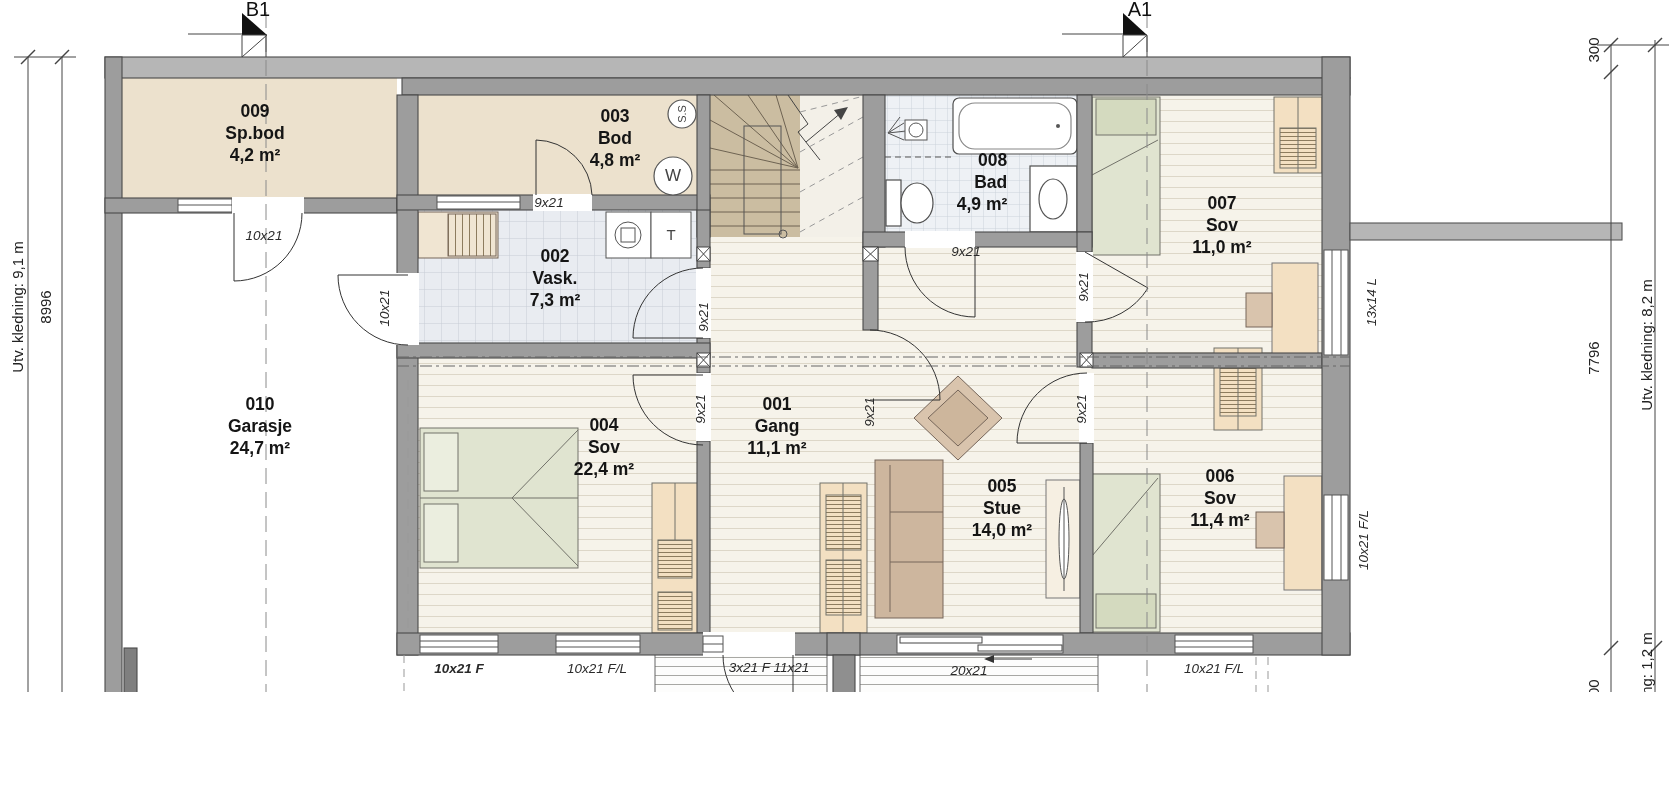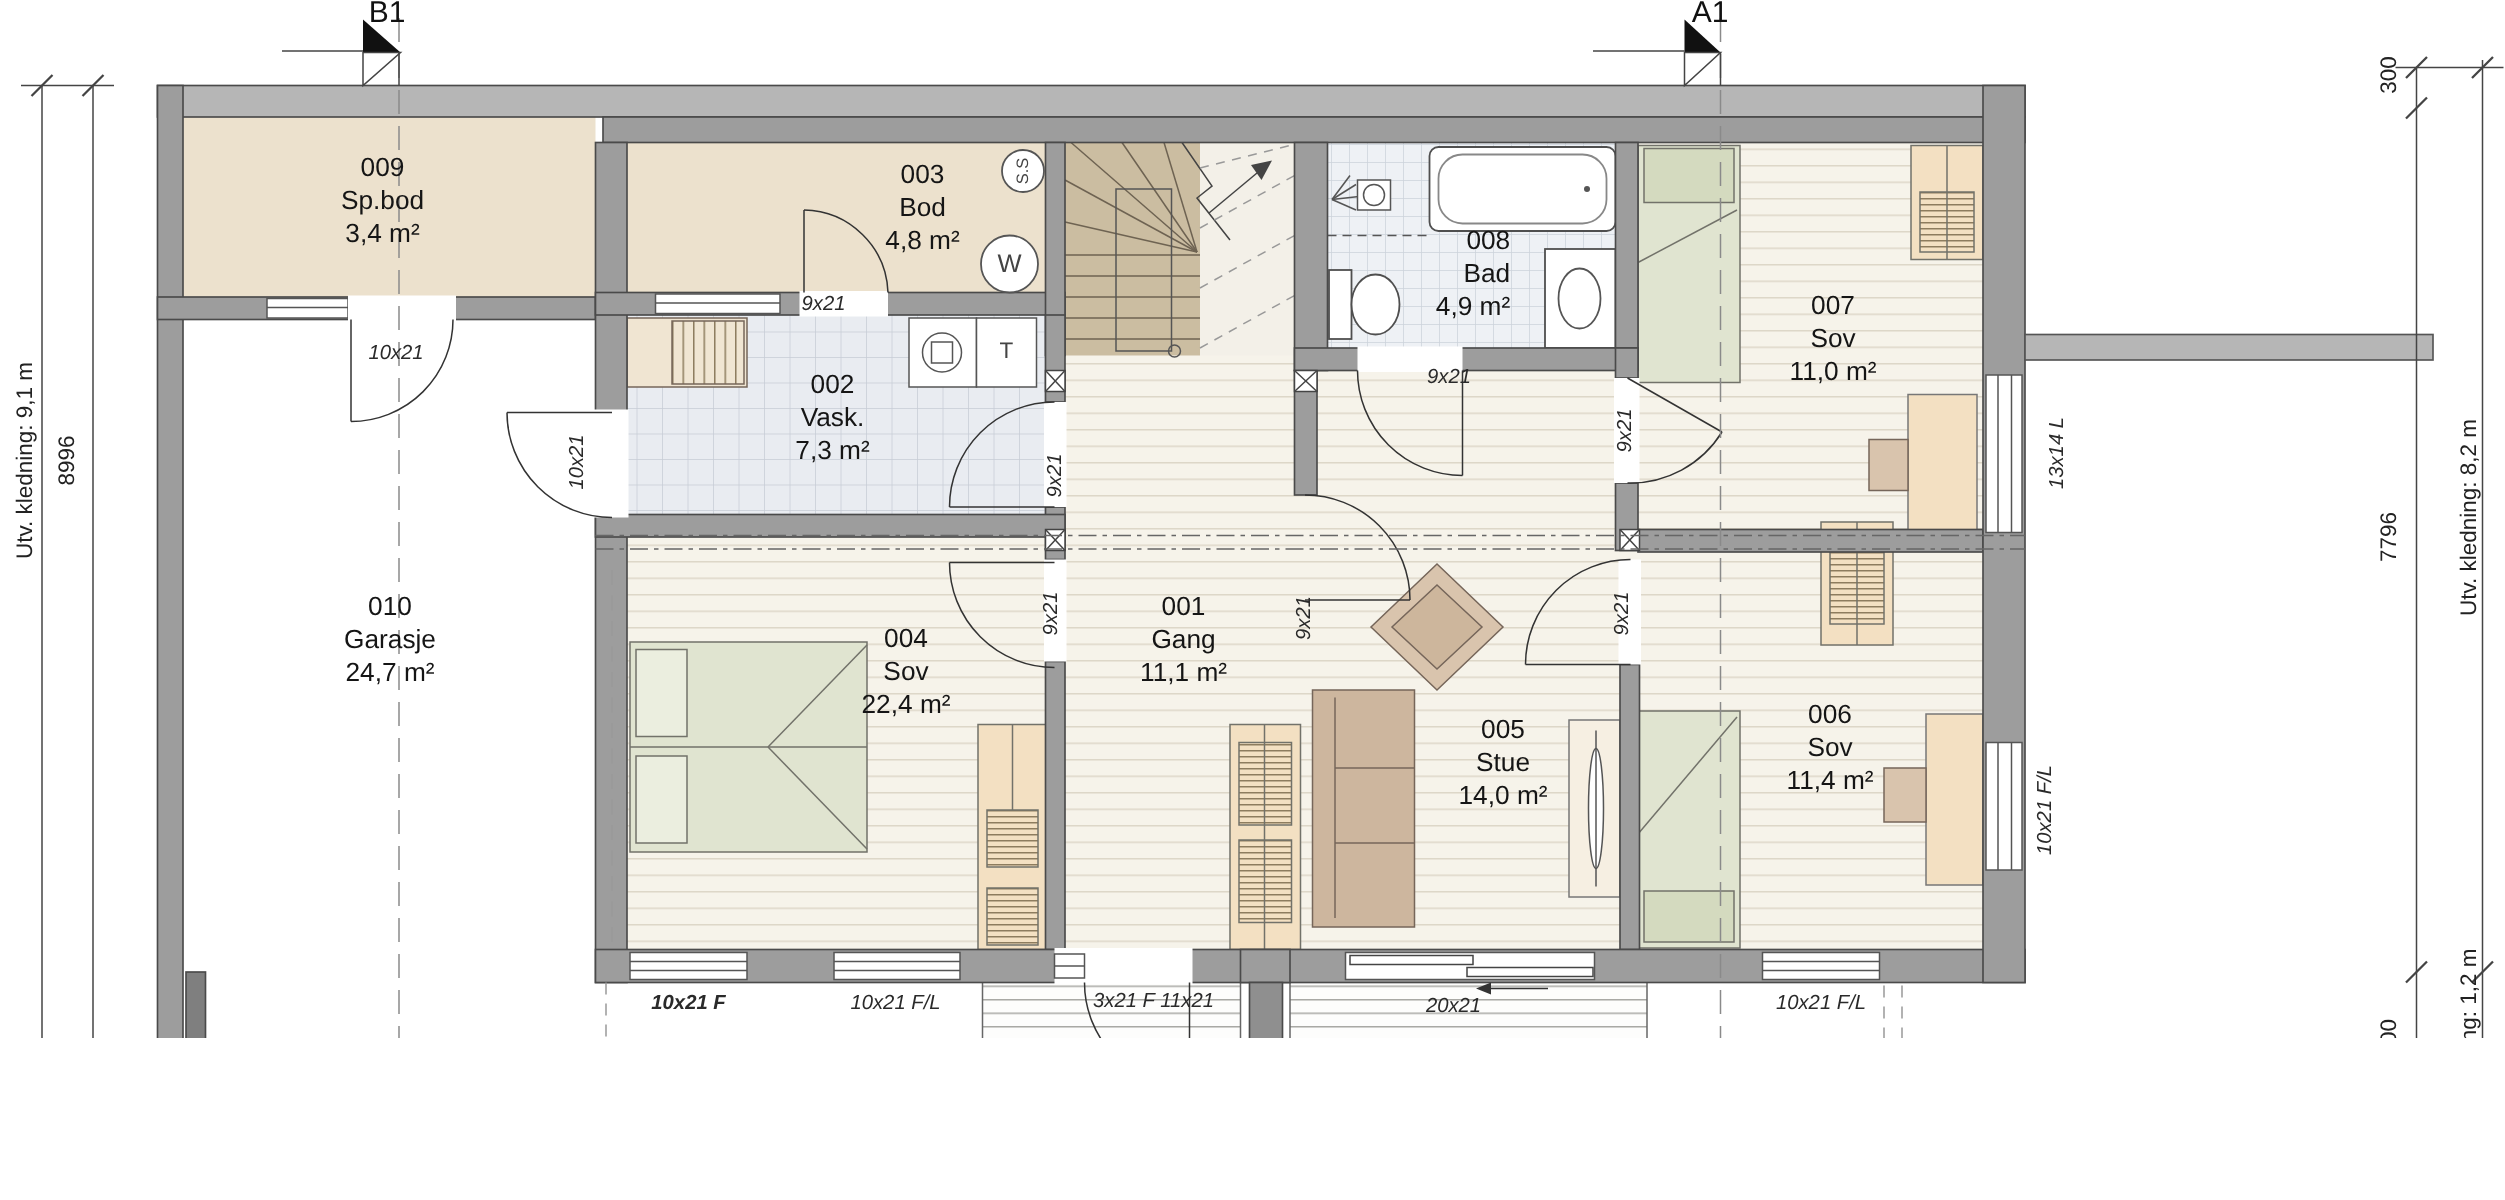--- a/index.html
+++ b/index.html
@@ -6,21 +6,21 @@
   .canvas{position:relative;width:1670px;height:692px;background:#ffffff;overflow:hidden;
           font-family:"Liberation Sans", sans-serif;}
   .canvas svg{position:absolute;left:0;top:0;}
   .lbl{position:absolute;transform:translate(-50%,-50%);white-space:nowrap;color:#1b1b1b;}
   .rot{transform:translate(-50%,-50%) rotate(-90deg);}
   .dim{font-size:15px;color:#222;}
   .sec{font-size:20px;color:#111;}
   .open-label{font-style:italic;font-size:13.5px;color:#2a2a2a;}
   .appl{color:#444;}
   .room-label{position:absolute;transform:translateX(-50%);text-align:center;
-              font-size:17.5px;line-height:22px;color:#151515;}
+              font-size:17.5px;line-height:22px;color:#151515;font-weight:bold;}
   .room-label span{display:block;}
 </style>
 </head>
 <body>
 
 <div class="canvas">
 
 <svg width="1670" height="800" viewBox="0 0 1670 800">
   <defs>
     <pattern id="wood" width="8" height="11" patternUnits="userSpaceOnUse">
@@ -396,21 +396,21 @@
   <span class="lbl rot dim" style="left:17px;top:307px">Utv. kledning: 9,1 m</span>
   <span class="lbl rot dim" style="left:45px;top:307px">8996</span>
   <span class="lbl rot dim" style="left:1593px;top:50px">300</span>
   <span class="lbl rot dim" style="left:1593px;top:358px">7796</span>
   <span class="lbl rot dim" style="left:1593px;top:696px">1200</span>
   <span class="lbl rot dim" style="left:1646px;top:345px">Utv. kledning: 8,2 m</span>
   <span class="lbl rot dim" style="left:1646px;top:698px">Utv. kledning: 1,2 m</span>
 <div class="room-label" style="left: 255px; top: 100px;">
         <span>009</span>
         <span>Sp.bod</span>
-        <span>3,4 m²</span>
+        <span>4,2 m²</span>
       </div>
       <div class="room-label" style="left: 615px; top: 105px;">
         <span>003</span>
         <span>Bod</span>
         <span>4,8 m²</span>
       </div>
       <div class="room-label" style="left: 982px; top: 149px; text-align: right;">
         <span>008</span>
         <span>Bad</span>
         <span>4,9 m²</span>
@@ -428,21 +428,21 @@
       <div class="room-label" style="left: 260px; top: 393px;">
         <span>010</span>
         <span>Garasje</span>
         <span>24,7 m²</span>
       </div>
       <div class="room-label" style="left: 604px; top: 414px;">
         <span>004</span>
         <span>Sov</span>
         <span>22,4 m²</span>
       </div>
-      <div class="room-label" style="left: 777px; top: 393px; margin-left: 12px;">
+      <div class="room-label" style="left: 777px; top: 393px;">
         <span>001</span>
         <span>Gang</span>
         <span>11,1 m²</span>
       </div>
       <div class="room-label" style="left: 1002px; top: 475px;">
         <span>005</span>
         <span>Stue</span>
         <span>14,0 m²</span>
       </div>
       <div class="room-label" style="left: 1220px; top: 465px;">

